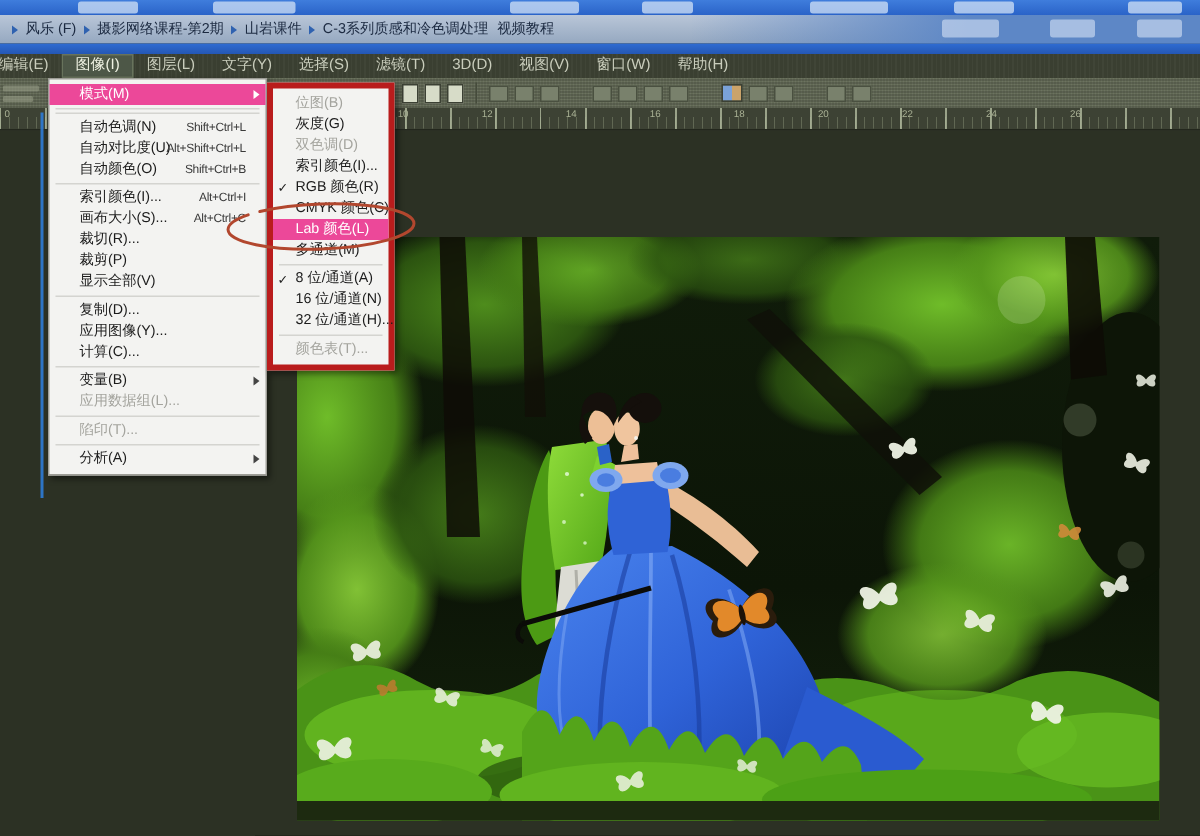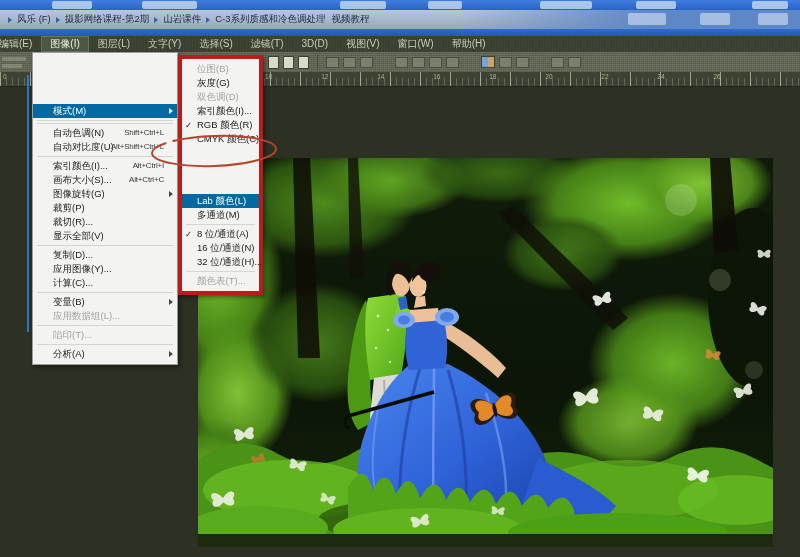--- a/index.html
+++ b/index.html
@@ -45,21 +45,21 @@
   .guide-line{position:absolute;left:27px;top:75px;width:2px;height:257px;background:#2e7cd6;opacity:.9;}
   
   .photo{position:absolute;left:198px;top:158px;width:575px;height:389px;display:block;}
   
   .menu-panel{position:absolute;left:32px;top:52px;width:146px;background:#f3f3f1;border:1px solid #9d9d96;
     box-shadow:2px 2px 4px rgba(0,0,0,.45);padding:3px 0;box-sizing:border-box;font-size:9.5px;color:#1c1c1c;z-index:30;}
   .submenu-panel{position:absolute;left:178px;top:55px;width:85px;background:#f3f3f1;border:4px solid #b91c1c;
     box-shadow:2px 2px 4px rgba(0,0,0,.45);padding:3px 0;box-sizing:border-box;font-size:9.5px;color:#1c1c1c;z-index:31;}
   .mrow{position:relative;height:14px;line-height:14px;padding:0 14px 0 20px;white-space:nowrap;}
   .submenu-panel .mrow{padding:0 6px 0 15px;}
-  .mrow.hl{background:#0369a1;color:#fff;margin-top:48px;}
+  .mrow.hl{background:#ec4899;color:#fff;}
   .mrow.dis{color:#a4a49e;}
   .msc{position:absolute;right:13px;top:0;font-size:8px;letter-spacing:-.2px;color:#3a3a3a;}
   .marrow{position:absolute;right:4px;top:4px;width:0;height:0;border-left:4px solid #444;border-top:3px solid transparent;border-bottom:3px solid transparent;}
   .mrow.hl .marrow{border-left-color:#fff;}
   .mcheck{position:absolute;left:3px;top:0;font-size:8.5px;color:#222;}
   .msep{height:1px;background:#d4d4d0;margin:2px 4px;}
   .annotation{position:absolute;left:148px;top:130px;z-index:40;pointer-events:none;}
 </style>
 </head>
 <body>
@@ -293,38 +293,38 @@
     <div class="msep"></div>
     <div class="msep"></div>
     <div class="mrow">
       <span>自动色调(N)</span>
       <span class="msc">Shift+Ctrl+L</span>
     </div>
     <div class="mrow">
       <span>自动对比度(U)</span>
       <span class="msc">Alt+Shift+Ctrl+L</span>
     </div>
+    <div class="mrow">
+      <span>自动颜色(O)</span>
+      <span class="msc">Shift+Ctrl+B</span>
+    </div>
     <div class="msep"></div>
     <div class="mrow">
       <span>索引颜色(I)...</span>
       <span class="msc">Alt+Ctrl+I</span>
     </div>
     <div class="mrow">
       <span>画布大小(S)...</span>
       <span class="msc">Alt+Ctrl+C</span>
     </div>
     <div class="mrow">
-      <span>图像旋转(G)</span>
-      <span class="marrow"></span>
+      <span>裁切(R)...</span>
     </div>
     <div class="mrow">
       <span>裁剪(P)</span>
-    </div>
-    <div class="mrow">
-      <span>裁切(R)...</span>
     </div>
     <div class="mrow">
       <span>显示全部(V)</span>
     </div>
     <div class="msep"></div>
     <div class="mrow">
       <span>复制(D)...</span>
     </div>
     <div class="mrow">
       <span>应用图像(Y)...</span>

